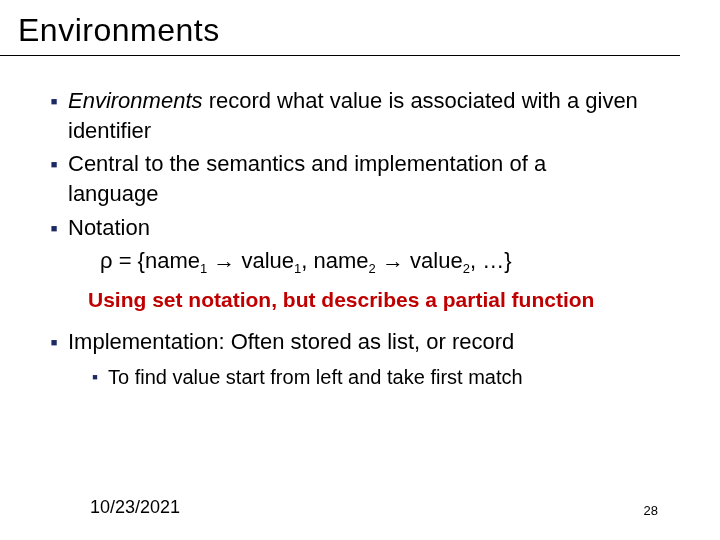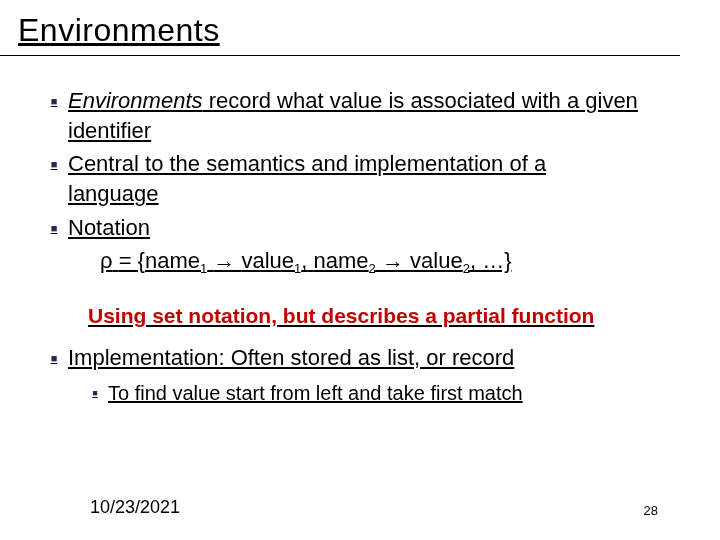--- a/index.html
+++ b/index.html
@@ -1,27 +1,27 @@
 <!DOCTYPE html>
 <html><head>
 <meta charset="utf-8">
 <style>
   * { box-sizing: border-box; margin: 0; padding: 0; }
   html, body { width: 720px; height: 540px; background: #fff; font-family: Arial, Helvetica, sans-serif; color: #000; }
-  .slide { position: relative; width: 680px; height: 540px; text-decoration: underline; }
+  .slide { position: relative; width: 680px; height: 540px; }
   .title { font-size: 32px; font-weight: 400; padding: 12px 0 6px 18px; letter-spacing: 0.5px; }
   .rule { border: none; border-top: 1px solid #000; margin: 0 0 0 0; }
   .content { padding: 30px 40px 0 40px; font-size: 22px; line-height: 1.35; }
   .l1 { display: flex; align-items: flex-start; margin-bottom: 4px; }
   .l1 .bullet { flex: 0 0 28px; text-align: center; font-size: 11px; color: #1b2a63; padding-top: 8px; }
   .l1 .txt { flex: 1; }
   .ital { font-style: italic; }
   .notation-row { padding-left: 60px; font-size: 22px; margin-top: 2px; margin-bottom: 0; }
   .sub { font-size: 13px; vertical-align: sub; }
-  .callout { color: #c00000; font-weight: 700; font-size: 21px; padding-left: 48px; margin: 24px 0 12px 0; }
+  .callout { color: #c00000; font-weight: 700; font-size: 21px; padding-left: 48px; margin: 8px 0 12px 0; }
   .l2 { display: flex; align-items: flex-start; margin-top: 8px; padding-left: 42px; font-size: 20px; }
   .l2 .bullet { flex: 0 0 26px; text-align: center; font-size: 9px; color: #1b2a63; padding-top: 7px; }
   .l2 .txt { flex: 1; }
   .footer-date { position: absolute; left: 90px; bottom: 22px; font-size: 18px; }
   .footer-page { position: absolute; right: 22px; bottom: 22px; font-size: 13px; }
   .arrow { font-family: 'Segoe UI Symbol', Arial; }
 </style>
 </head>
 <body>
 <div class="slide">

